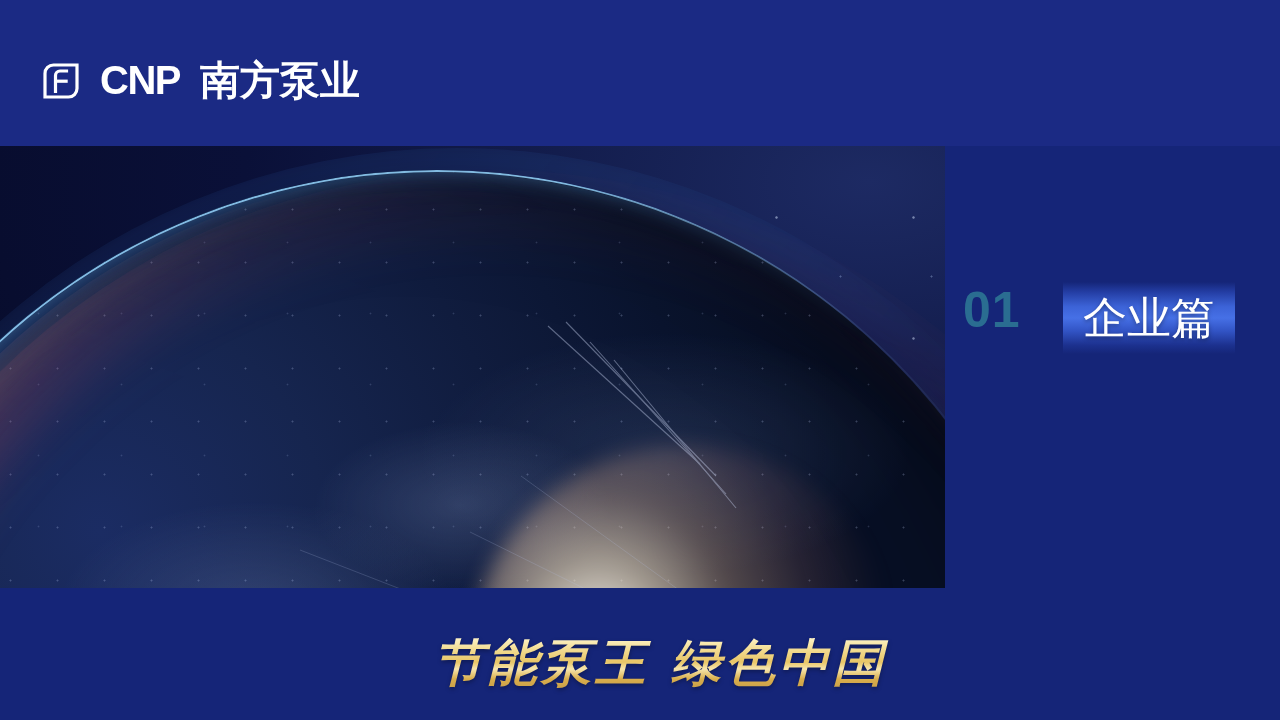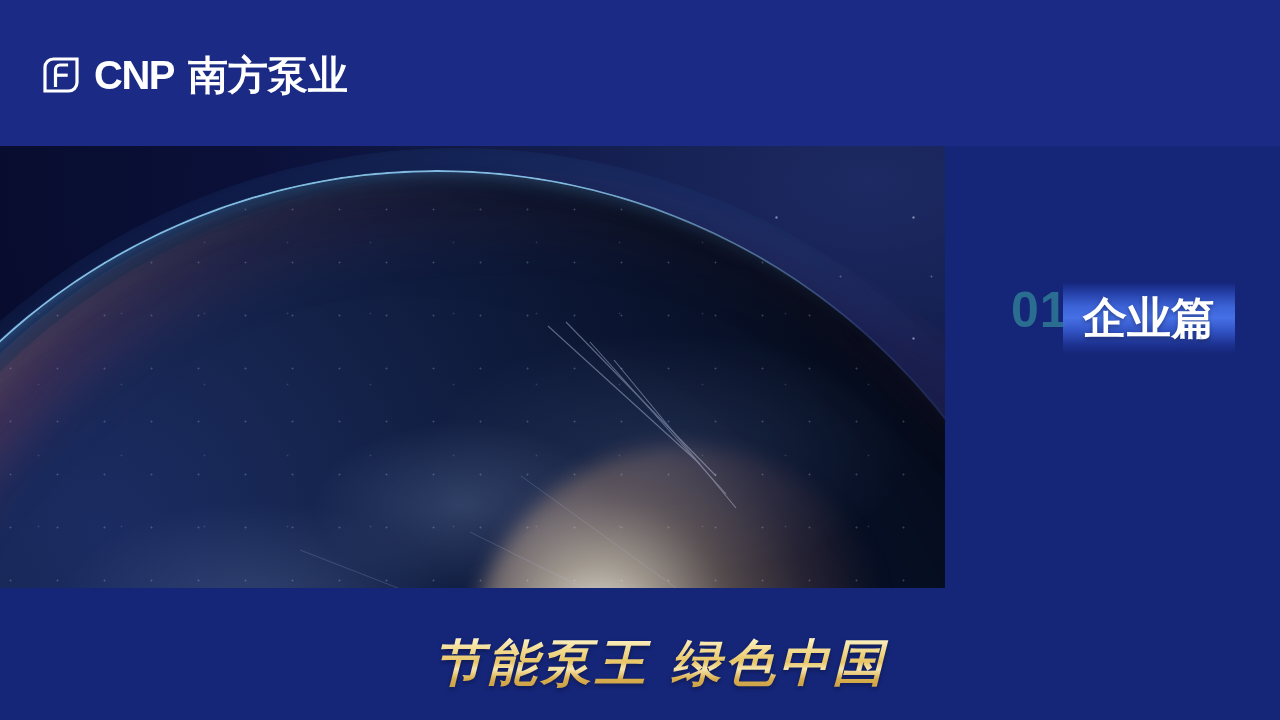--- a/index.html
+++ b/index.html
@@ -27,22 +27,22 @@
     height: 146px;
     background: #1b2a84;
   }
 
   .logo-block {
     position: absolute;
     left: 42px;
     top: 50px;
     height: 50px;
     display: flex;
-    align-items: center;
-    gap: 14px;
+    align-items: flex-end;
+    gap: 20px;
   }
 
   .logo-mark {
     width: 38px;
     height: 38px;
     flex: 0 0 38px;
     position: relative;
   }
   .logo-mark svg { display: block; }
 
@@ -240,21 +240,20 @@
   .section-index {
     position: absolute;
     left: 963px;
     top: 285px;
     font-size: 50px;
     font-weight: bold;
     letter-spacing: 1px;
     line-height: 1;
     color: #2a6d91;
     font-family: "Liberation Sans", sans-serif;
-    margin-left: 48px;
   }
 
   .section-title-box {
     position: absolute;
     left: 1063px;
     top: 282px;
     width: 172px;
     height: 72px;
     background:
       linear-gradient(180deg,
@@ -266,21 +265,21 @@
         rgba(38,66,175,0.40) 88%,
         rgba(28,48,150,0.00) 100%);
     display: flex;
     align-items: center;
     justify-content: center;
   }
 
   .section-title {
     color: #ffffff;
     font-size: 44px;
-    font-weight: bold;
+    font-weight: normal;
     line-height: 1;
     letter-spacing: 0px;
     font-family: "DejaVu Sans", sans-serif;
     text-shadow: 0 2px 4px rgba(0,0,0,0.35);
     white-space: nowrap;
   }
 
   
   .slogan {
     position: absolute;

